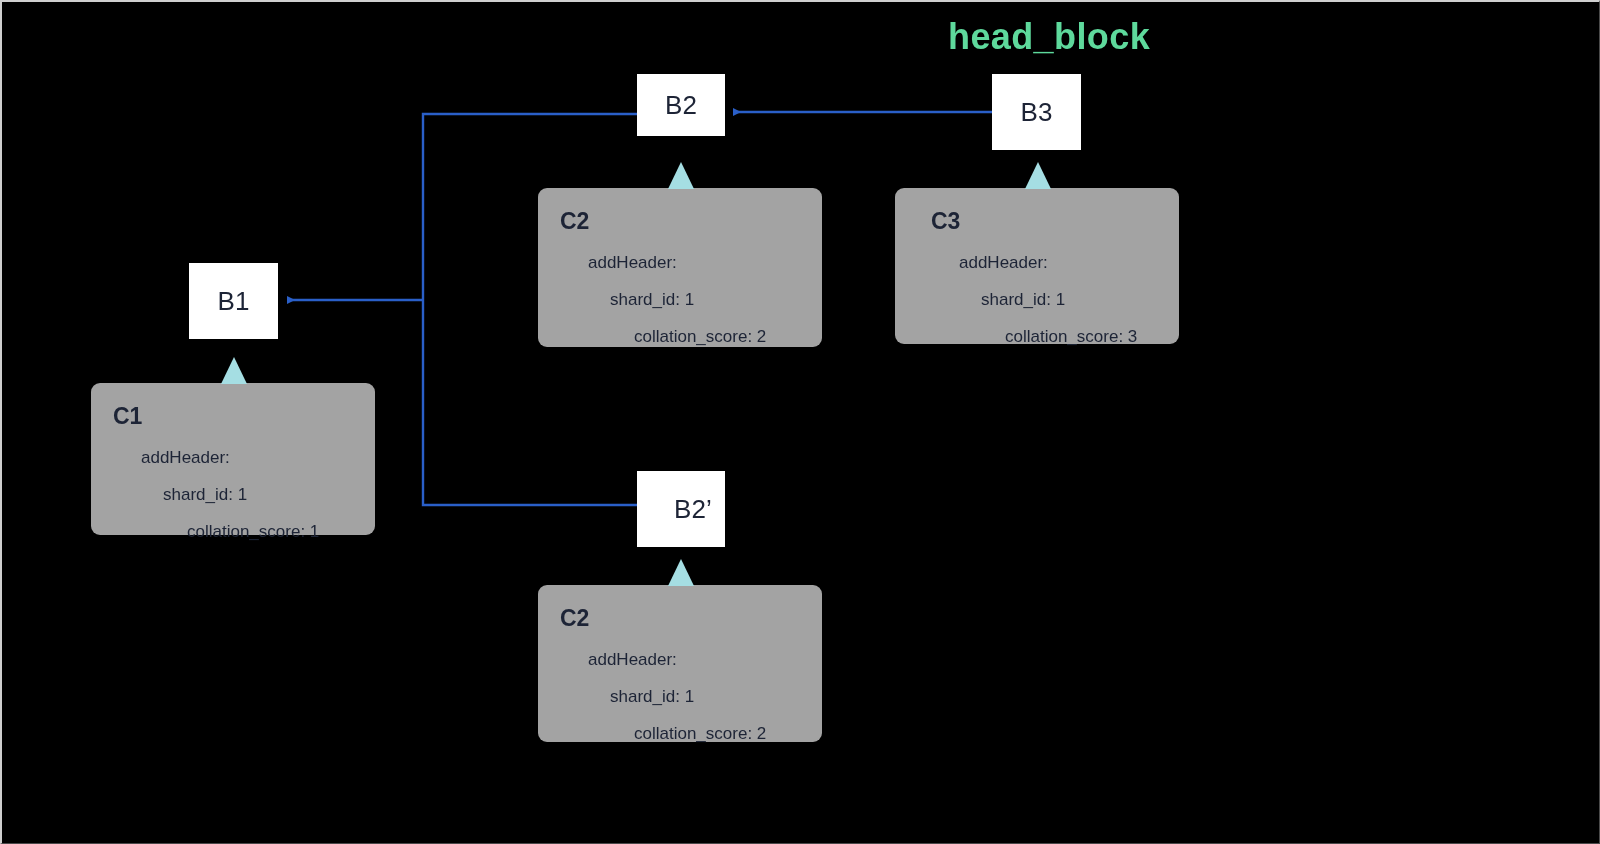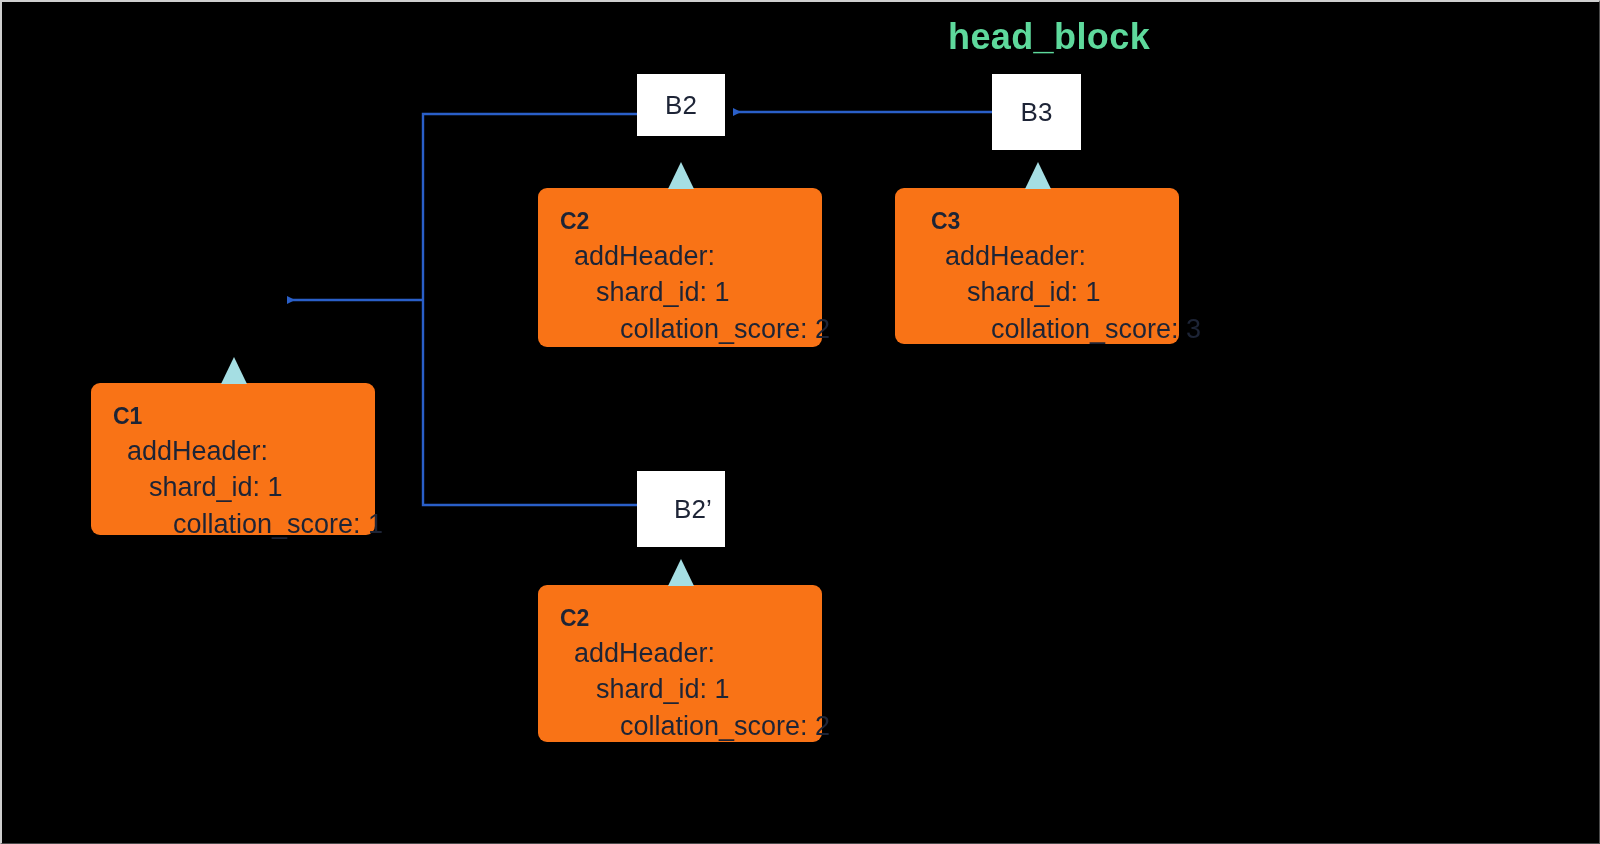--- a/index.html
+++ b/index.html
@@ -40,21 +40,21 @@
     align-items: center;
     justify-content: center;
     font-size: 26px;
     letter-spacing: .2px;
     box-sizing: border-box;
   }
 
   
   .collation {
     position: absolute;
-    background: #f97316;
+    background: #a3a3a3;
     border-radius: 9px;
     box-sizing: border-box;
     color: #1d2436;
     padding: 18px 20px 16px 22px;
   }
   .collation .tail {
     position: absolute;
     top: -26px;
     width: 0;
     height: 0;
@@ -62,24 +62,24 @@
     border-right: 13px solid transparent;
     border-bottom: 27px solid #a5dee3;
   }
   .c-title {
     font-size: 23px;
     font-weight: bold;
     line-height: 1.33;
     margin: 0 0 1px 0;
   }
   .c-line {
-    font-size: 27px;
+    font-size: 17px;
     line-height: 1.36;
     white-space: pre;
-    margin: 0;
+    margin: 14px;
   }
   .c-ind1 { padding-left: 14px; }
   .c-ind2 { padding-left: 36px; }
   .c-ind3 { padding-left: 60px; }
 
   
   .annotation {
     position: absolute;
     color: #5ed99c;
     font-size: 36px;
@@ -105,20 +105,23 @@
     <path d="M 635,112 L 421,112 L 421,298" fill="none" stroke="#2a5fc8" stroke-width="2.4"></path>
 
     <path d="M 635,503 L 421,503 L 421,298" fill="none" stroke="#2a5fc8" stroke-width="2.4"></path>
 
     <path d="M 421,298 L 285,298" fill="none" stroke="#2a5fc8" stroke-width="2.4" marker-end="url(#arrowhead)"></path>
   </svg>
 
   <div class="annotation" style="left:946px; top:14px;">head_block</div>
 
 
+  <div class="block" style="left:187px; top:261px; width:89px; height:76px;">
+    <span>B1</span>
+  </div>
 
   <div class="block" style="left:635px; top:72px; width:88px; height:62px;">
     <span>B2</span>
   </div>
 
   <div class="block" style="left:635px; top:469px; width:88px; height:76px;padding-left:24px;">
     <span>B2’</span>
   </div>
 
   <div class="block" style="left:990px; top:72px; width:89px; height:76px;">

